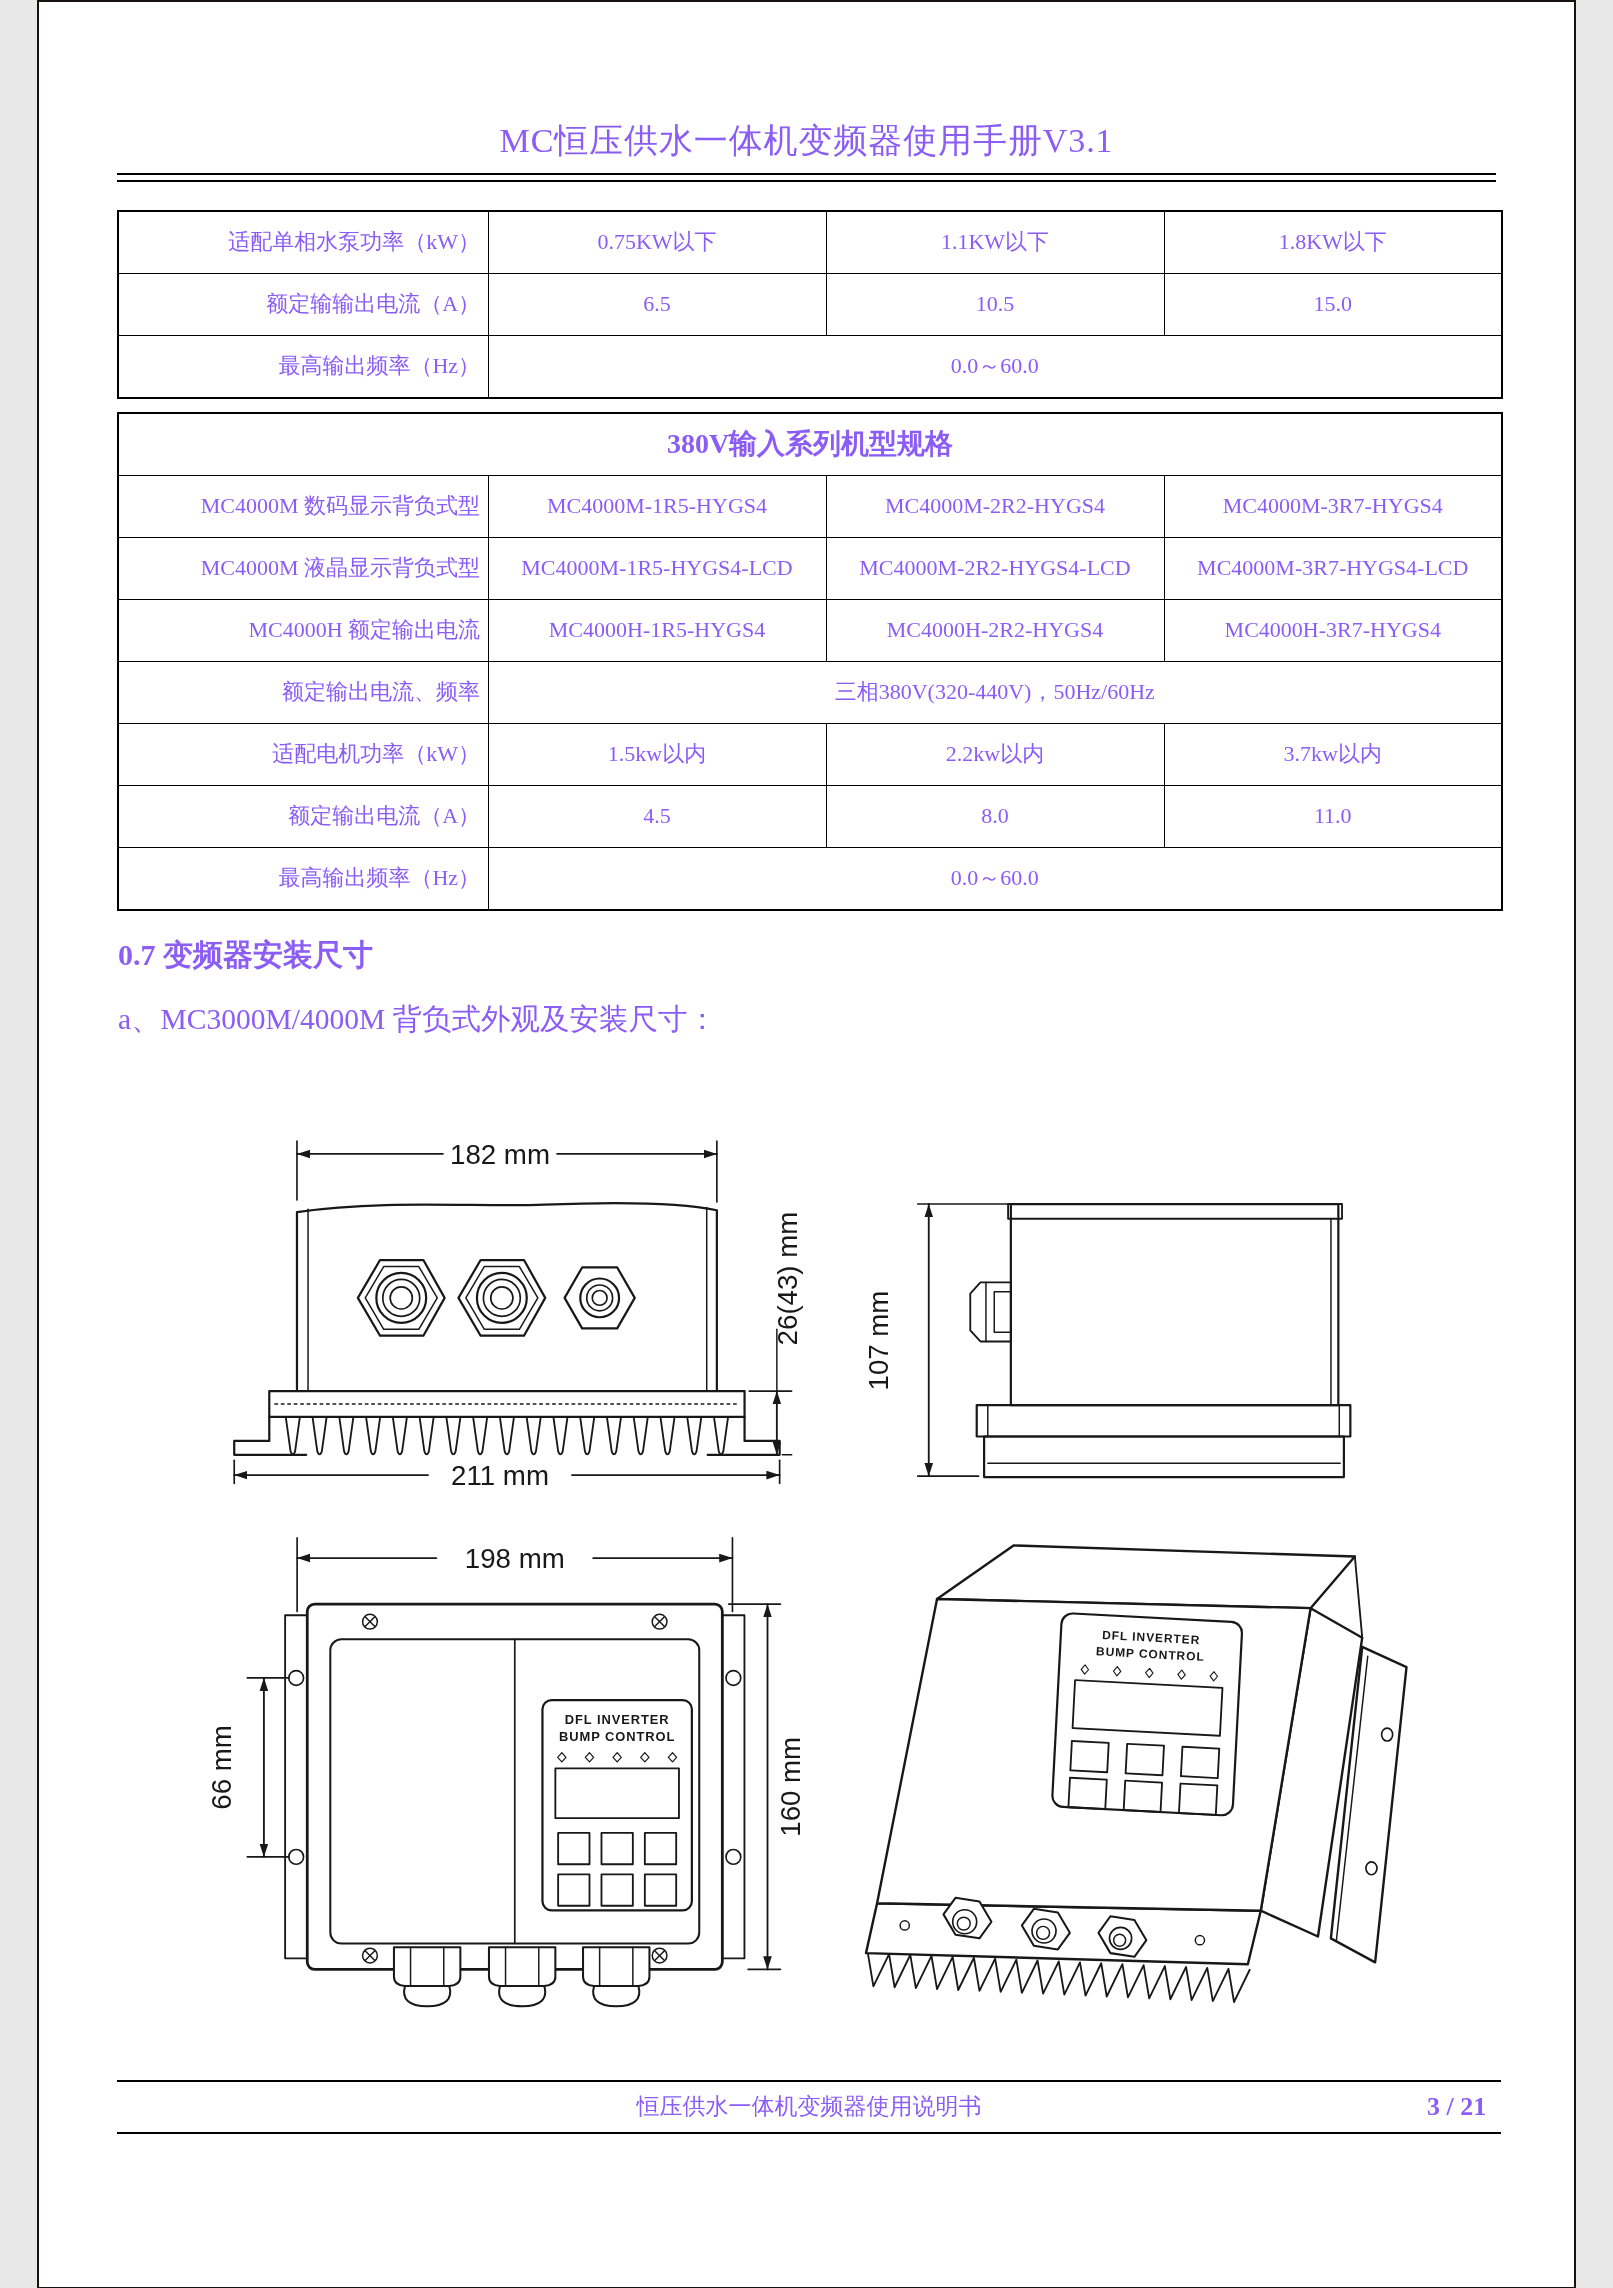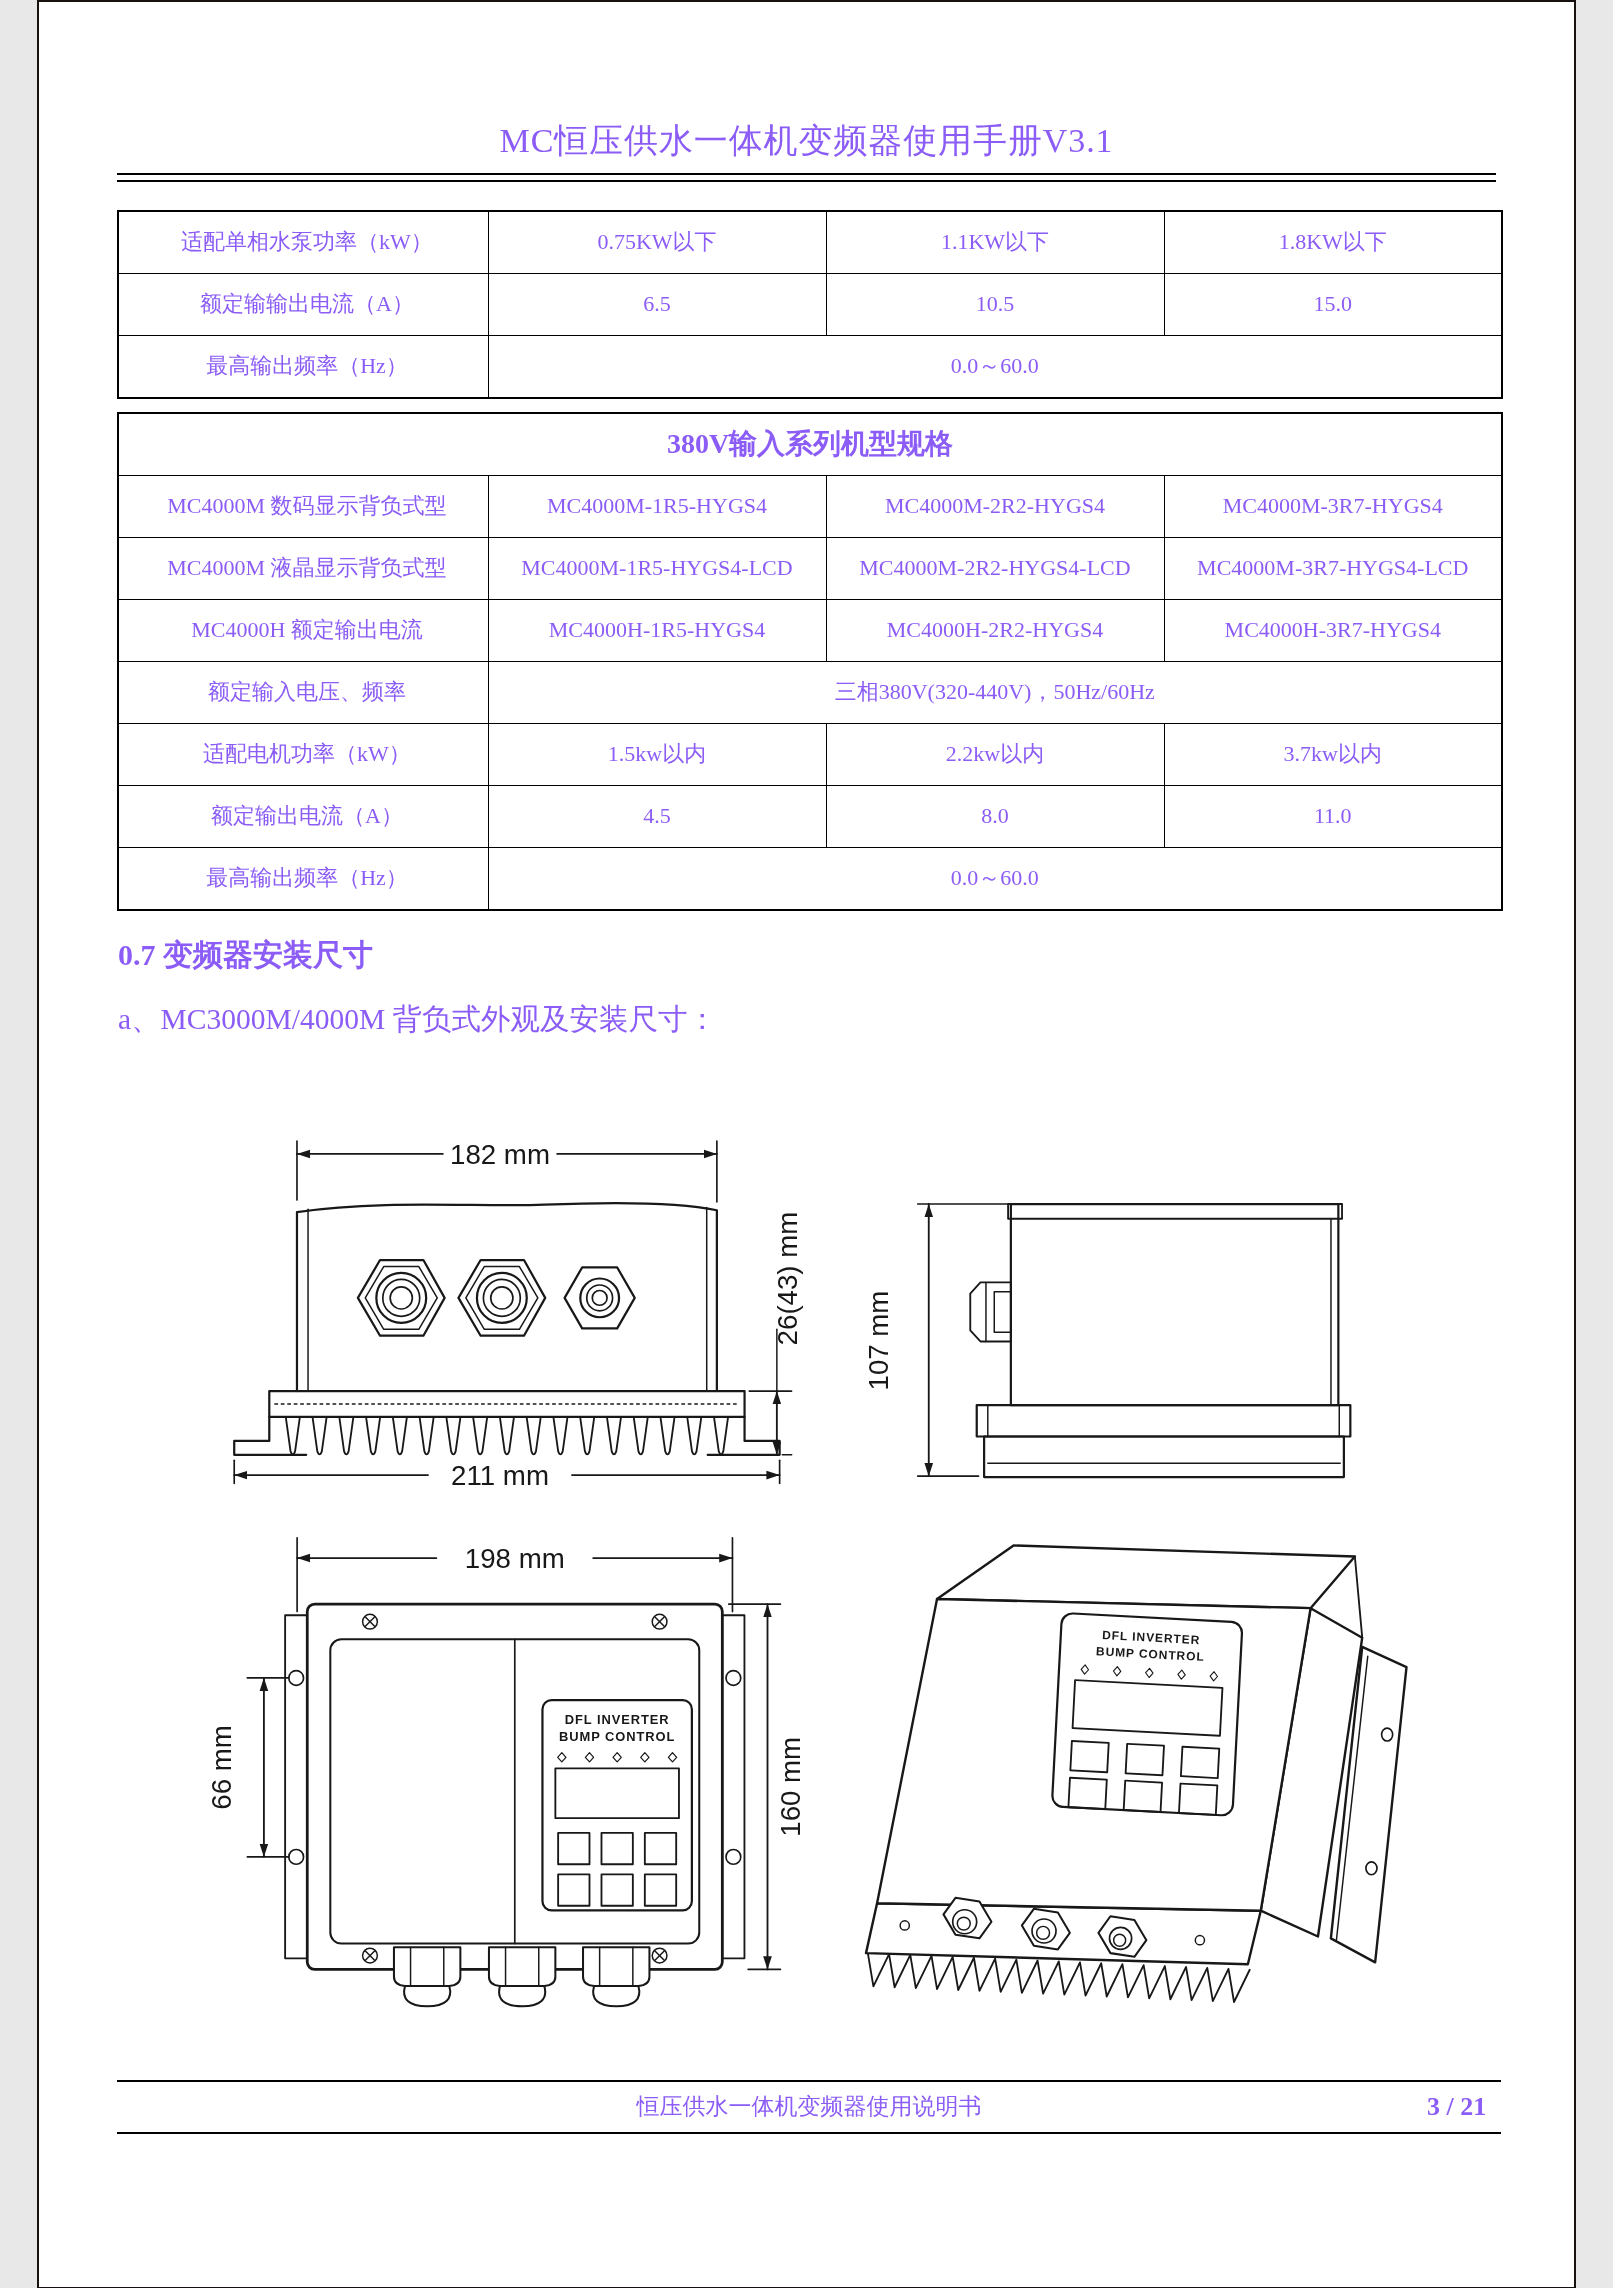--- a/index.html
+++ b/index.html
@@ -6,21 +6,21 @@
   .page {
     position:relative; width:1539px; height:2289px; margin:0 auto;
     background:#ffffff; box-sizing:border-box; border:2.8px solid #17120f;
     font-family:"Liberation Serif", serif; color:#8b5cf6; overflow:hidden;
   }
   .page-title { margin:116px 78px 0 78px; text-align:center; font-size:34px; letter-spacing:0.9px; white-space:nowrap; }
   .title-rule { margin:9.2px 78px 0 78px; height:4.6px; border-top:2.8px solid #000; border-bottom:2.8px solid #000; }
 
   table.spec { border-collapse:collapse; table-layout:fixed; width:1383px; margin-left:78px; font-size:22px; border:2.8px solid #000; }
   table.spec td { border:1.8px solid #000; height:61px; text-align:center; padding:0 7.4px; overflow:hidden; }
-  table.spec td.lbl { text-align:center; padding-left:14.8px; }
+  table.spec td.lbl { text-align:right; padding-left:14.8px; }
   table.t220 { margin-top:28px; }
   table.t380 { margin-top:13px; }
   td.tbl-title { font-weight:bold; font-size:28px; }
 
   .h113 { margin:20px 78px 0 79px; font-size:28px; }
   .h12  { margin:24px 78px 0 79px; font-size:30px; font-weight:bold; }
   .suba { margin:24px 78px 0 79px; font-size:29.5px; }
 
   svg { position:absolute; overflow:visible; }
   #svgA { left:138px; top:1115px; }
@@ -95,21 +95,21 @@
       <td>MC4000M-2R2-HYGS4-LCD</td>
       <td>MC4000M-3R7-HYGS4-LCD</td>
     </tr>
     <tr>
       <td class="lbl">MC4000H 额定输出电流</td>
       <td>MC4000H-1R5-HYGS4</td>
       <td>MC4000H-2R2-HYGS4</td>
       <td>MC4000H-3R7-HYGS4</td>
     </tr>
     <tr>
-      <td class="lbl">额定输入电压、频率</td>
+      <td class="lbl">额定输出电流、频率</td>
       <td colspan="3">三相380V(320-440V)，50Hz/60Hz</td>
     </tr>
     <tr>
       <td class="lbl">适配电机功率（kW）</td>
       <td>1.5kw以内</td>
       <td>2.2kw以内</td>
       <td>3.7kw以内</td>
     </tr>
     <tr>
       <td class="lbl">额定输出电流（A）</td>

